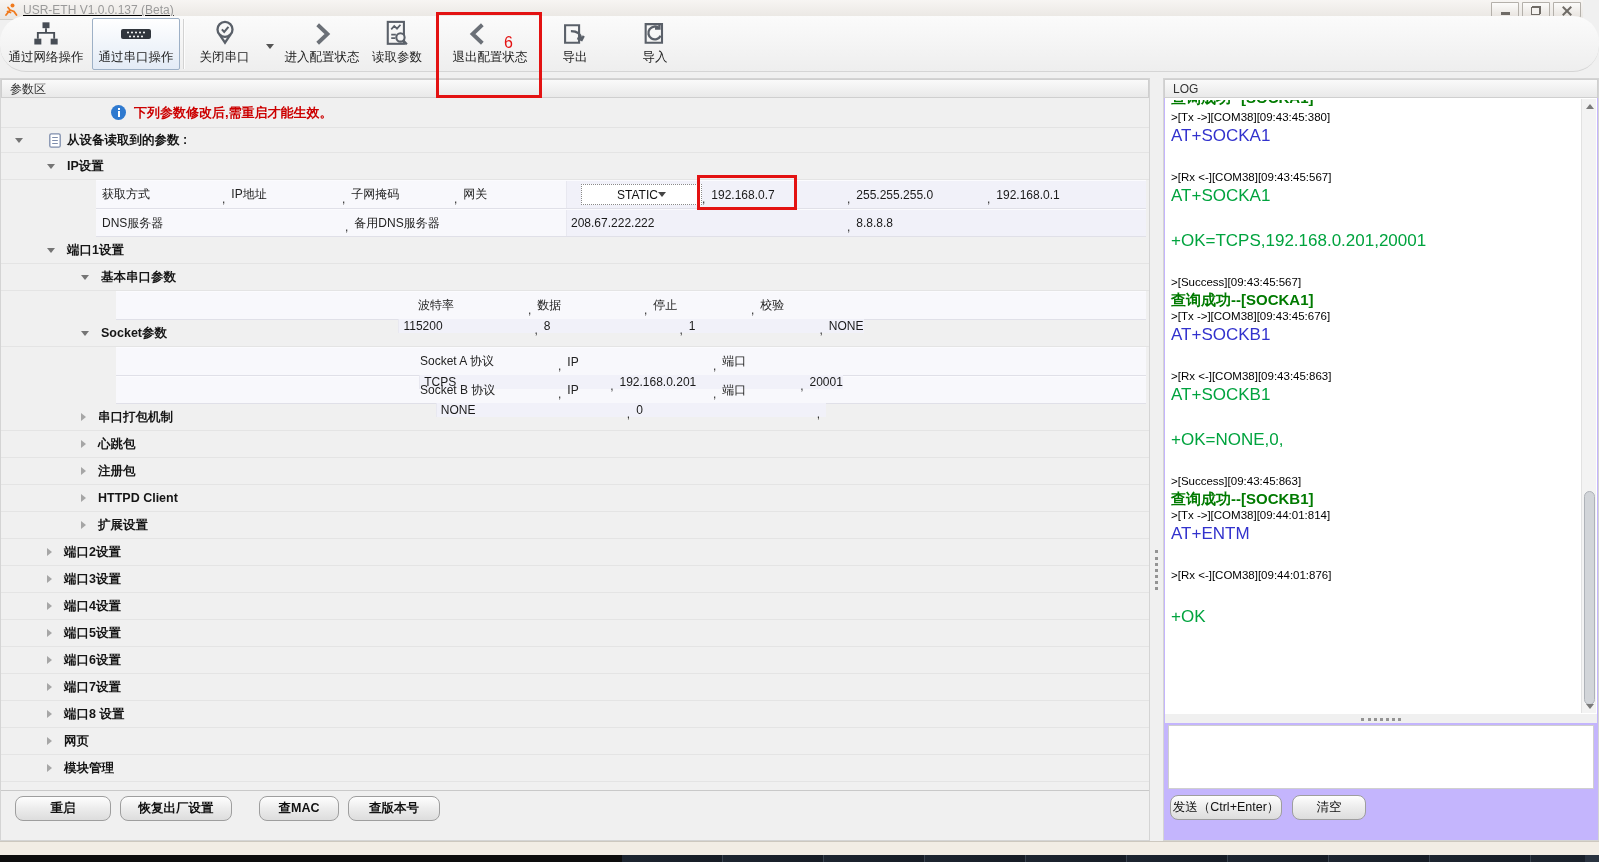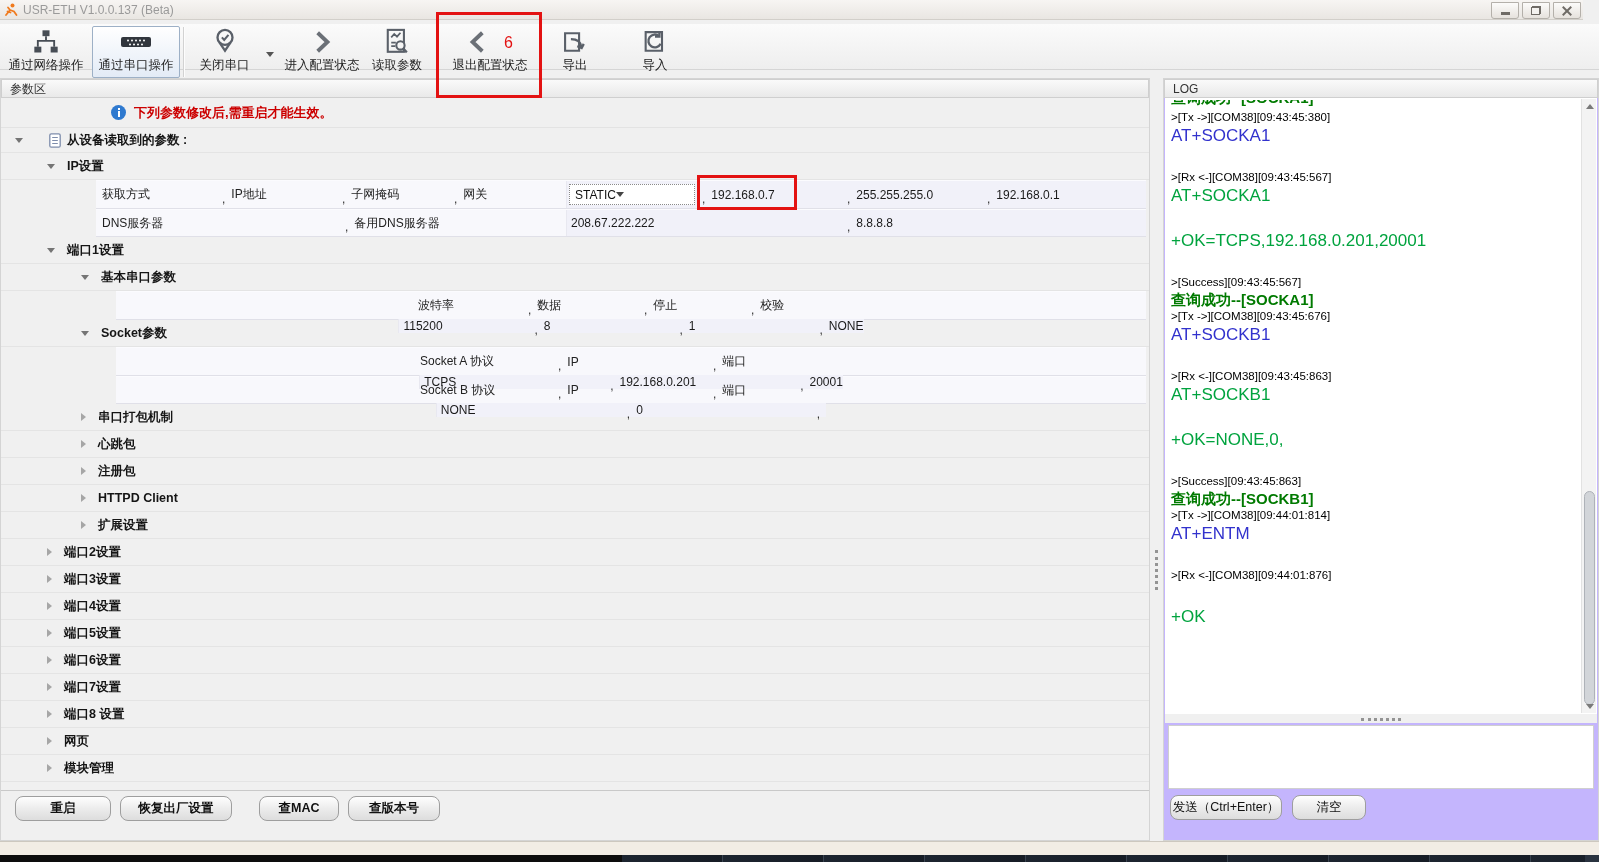--- a/index.html
+++ b/index.html
@@ -3,37 +3,37 @@
 <meta charset="utf-8">
 <style>
   * { margin:0; padding:0; box-sizing:border-box; }
   html,body { width:1599px; height:862px; }
   body { font-family:"Liberation Sans", sans-serif; background:#cfcfcf; }
   #window { position:relative; width:1599px; height:862px; background:#f0f0f0; overflow:hidden; }
 
   
   .titlebar { position:absolute; top:0; left:0; right:16px; height:20px;
     background:linear-gradient(#f7f5f3,#e9e6e2); border-bottom:1px solid #d2cfca;
-    display:flex; align-items:center; padding-left:4px; }
+    display:flex; align-items:center; padding-left:4px;text-decoration:underline; }
   .titlebar .title { font-size:12px; color:#9a9a9a; margin-left:5px; }
   .win-controls { position:absolute; right:2px; top:2px; display:flex; gap:3px; }
   .win-btn { width:28px; height:17px; border:1px solid #b4b0aa; border-radius:0 0 3px 3px;
     background:linear-gradient(#fcfbfa,#e6e2dd); display:flex; align-items:center; justify-content:center; }
   .glyph-min { width:9px; height:3px; background:#6f6b66; margin-top:6px; }
   .glyph-restore { position:relative; width:10px; height:9px; }
   .glyph-restore::before { content:""; position:absolute; right:0; top:0; width:7px; height:6px; border:1px solid #6f6b66; }
   .glyph-restore::after { content:""; position:absolute; left:0; bottom:0; width:7px; height:6px; border:1px solid #6f6b66; background:#f4f2ef; }
   .glyph-close { position:relative; width:10px; height:10px; }
   .glyph-close::before,.glyph-close::after { content:""; position:absolute; left:4px; top:-1px; width:2px; height:12px; background:#6f6b66; }
   .glyph-close::before { transform:rotate(45deg); }
   .glyph-close::after { transform:rotate(-45deg); }
 
   
-  .toolbar { position:absolute; top:24px; left:0; right:0; height:46px;
-    background:linear-gradient(#fbfbfb,#eeeeee); border-bottom:1px solid #d5d5d5; }
+  .toolbar { position:absolute; top:16px; left:0; right:0; height:56px;
+    background:linear-gradient(#fbfbfb,#eeeeee); border-bottom:1px solid #d5d5d5;border-radius:26px; }
   .tb-btn { position:absolute; top:2px; height:52px; display:flex; flex-direction:column;
     align-items:center; justify-content:flex-end; padding-bottom:3px; border:1px solid transparent; border-radius:2px; }
   .tb-btn .ico { height:32px; display:flex; align-items:center; justify-content:center; }
   .tb-btn .lbl { font-size:12.5px; color:#222; white-space:nowrap; }
   .tb-btn.selected { background:linear-gradient(#ffffff,#e3ebf6); border:1px solid #9db0c6; }
   .tb-sep { position:absolute; left:183px; top:3px; width:1px; height:50px; background:#d2d2d2; box-shadow:1px 0 0 #fdfdfd; }
   .dd-caret { position:absolute; width:0; height:0; border-left:4px solid transparent; border-right:4px solid transparent; border-top:5px solid #555; }
 
   
   .panel-header { height:19px; line-height:18px; padding-left:8px; font-size:12px; color:#333;
@@ -67,22 +67,22 @@
 
   
   .grid-row { display:flex; align-items:center; height:29px; background:#f8f8fc;
     border-bottom:1px solid #e0e0e8; border-top:1px solid #fbfbfe; margin-right:3px; }
   .mA { margin-left:95px; }
   .mB { margin-left:115px;flex-direction:column; }
   .g-labels { display:flex; align-items:center; height:100%; flex:none; }
   .g-values { display:flex; align-items:center; height:100%; flex:1; background:#f1f1f9; border-left:1px solid #e8e8f0; }
   .g-cell { display:flex; align-items:center; font-size:12px; color:#222; height:100%; flex:none; }
   .sep { font-style:normal; color:#333; margin:0 6px 0 0; position:relative; top:4px; font-size:12px; }
-  .combo { width:126px; height:21px; border:1px dotted #8a8a8a; background:#fff; margin-left:2px;
-    display:flex; align-items:center; justify-content:flex-start; padding:0 5px; font-size:12px; color:#111; }
+  .combo { width:126px; height:21px; border:1px dotted #8a8a8a; background:#fff; margin-left:14px;
+    display:flex; align-items:center; justify-content:center; padding:0 5px; font-size:12px; color:#111; }
   .combo .caret { width:0; height:0; border-left:4px solid transparent; border-right:4px solid transparent; border-top:5px solid #444; }
   .vtxt { font-size:12px; color:#1a1a1a; }
 
   
   .vsplit { position:absolute; top:78px; left:1150px; width:13px; bottom:21px; background:#f0f0f0; }
   .vsplit .grip { position:absolute; left:5px; top:472px; height:40px; border-left:3px dotted #949494; }
   .right-panel { position:absolute; top:78px; left:1163px; right:0; bottom:21px; background:#c4b5fd; border:1px solid #d4d4d4; }
   .log-body { position:absolute; top:19px; left:1px; right:1px; height:616px; background:#fff; overflow:hidden; }
   .log-text { position:absolute; left:6px; top:2px; right:20px; }
   .lg-meta { font-size:11.5px; color:#000; line-height:15px; white-space:nowrap; }

